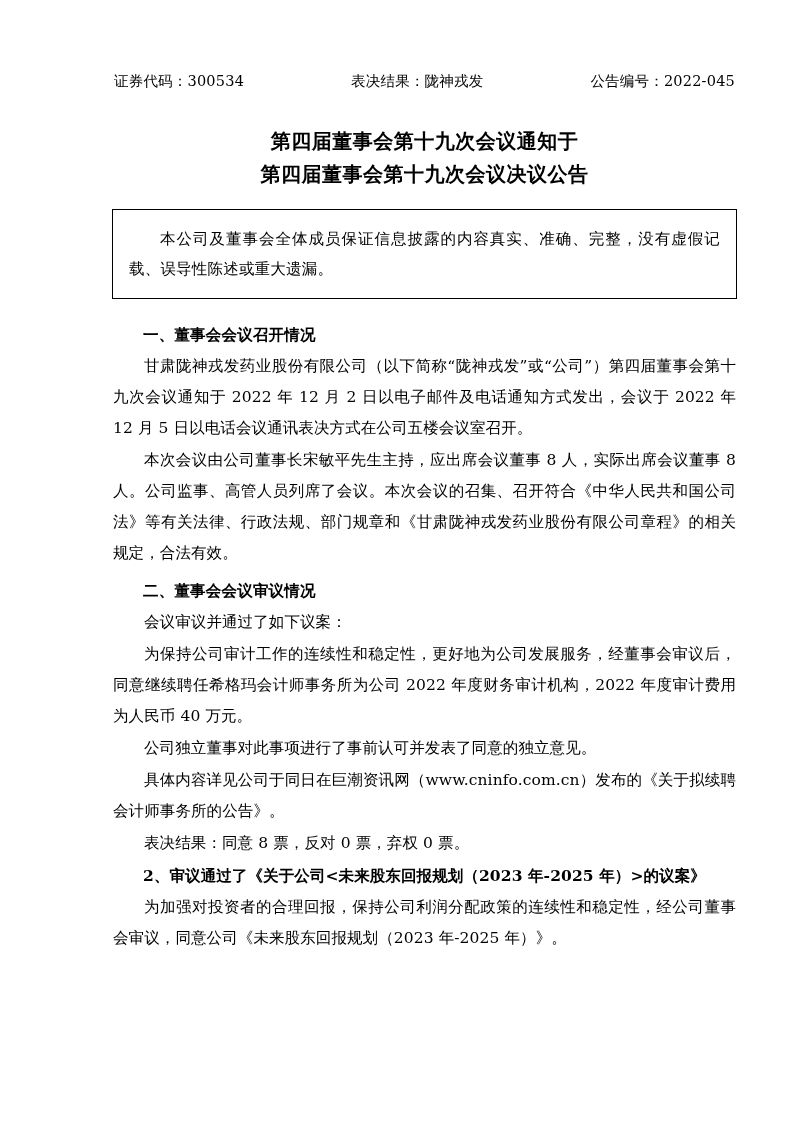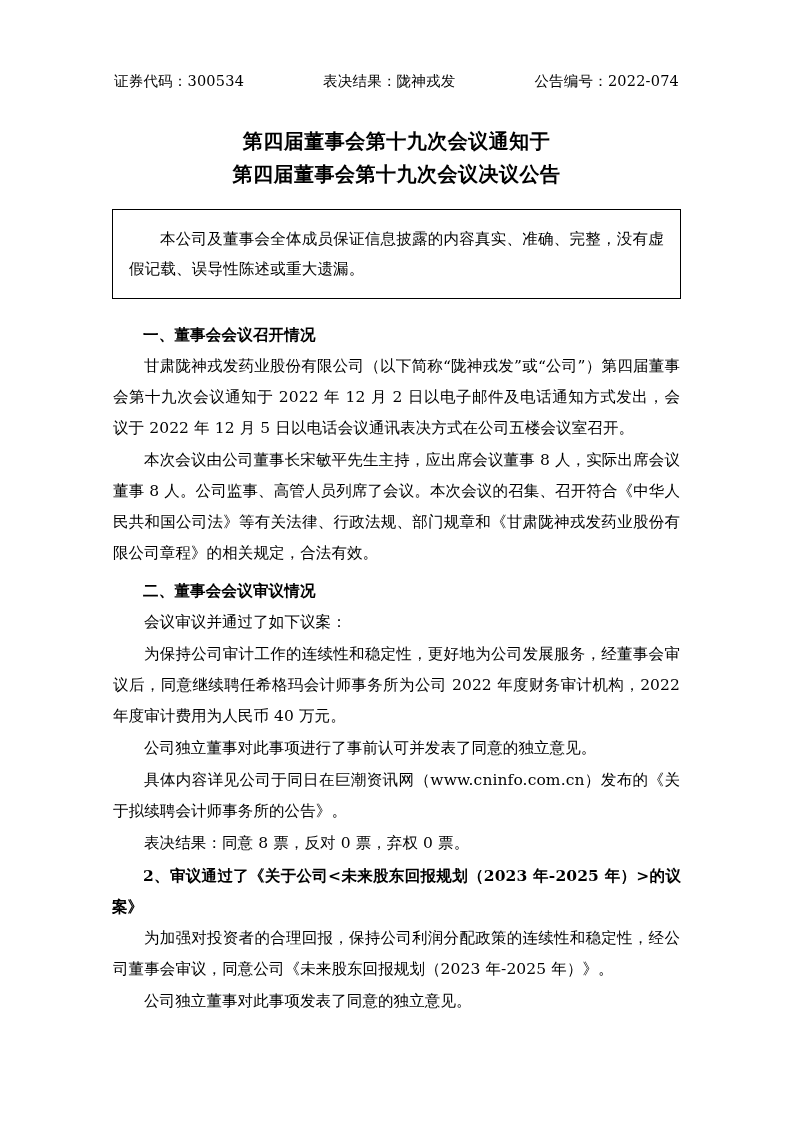--- a/index.html
+++ b/index.html
@@ -12,21 +12,21 @@
     background: #ffffff;
     font-family: "DejaVu Serif", "Liberation Serif", serif;
     color: #000000;
     -webkit-font-smoothing: antialiased;
   }
   .page {
     position: relative;
     width: 793px;
     height: 1122px;
     box-sizing: border-box;
-    padding: 72px 112px 40px 112px;
+    padding: 72px 56px 40px 112px;
     border-radius: 19px;
   }
   .header-line {
     display: flex;
     justify-content: space-between;
     align-items: baseline;
     font-size: 14.5px;
     letter-spacing: 0.2px;
     margin-bottom: 34px;
     padding: 0 2px;
@@ -91,21 +91,21 @@
   }
 </style>
 </head>
 <body>
 
 <div class="page">
 
   <div class="header-line">
     <span class="hl-item">证券代码：300534</span>
     <span class="hl-item">表决结果：陇神戎发</span>
-    <span class="hl-item">公告编号：2022-074</span>
+    <span class="hl-item">公告编号：2022-045</span>
   </div>
 
   <h1 class="doc-title">
     <span class="t1">第四届董事会第十九次会议通知于</span>
     <span class="t2">第四届董事会第十九次会议决议公告</span>
   </h1>
 
   <div class="notice-box">
     <p>本公司及董事会全体成员保证信息披露的内容真实、准确、完整，没有虚假记载、误导性陈述或重大遗漏。</p>
   </div>
@@ -119,17 +119,16 @@
     <p class="section-head">二、董事会会议审议情况</p>
     <p class="body-text">会议审议并通过了如下议案：</p>
 
     <p class="body-text">为保持公司审计工作的连续性和稳定性，更好地为公司发展服务，经董事会审议后，同意继续聘任希格玛会计师事务所为公司 2022 年度财务审计机构，2022 年度审计费用为人民币 40 万元。</p>
     <p class="body-text">公司独立董事对此事项进行了事前认可并发表了同意的独立意见。</p>
     <p class="body-text">具体内容详见公司于同日在巨潮资讯网（www.cninfo.com.cn）发布的《关于拟续聘会计师事务所的公告》。</p>
     <p class="body-text">表决结果：同意 8 票，反对 0 票，弃权 0 票。</p>
 
     <p class="item-head">2、审议通过了《关于公司&lt;未来股东回报规划（2023 年-2025 年）&gt;的议案》</p>
     <p class="body-text">为加强对投资者的合理回报，保持公司利润分配政策的连续性和稳定性，经公司董事会审议，同意公司《未来股东回报规划（2023 年-2025 年）》。</p>
-    <p class="body-text">公司独立董事对此事项发表了同意的独立意见。</p>
 
   </div>
 
 </div>
 
 </body></html>

